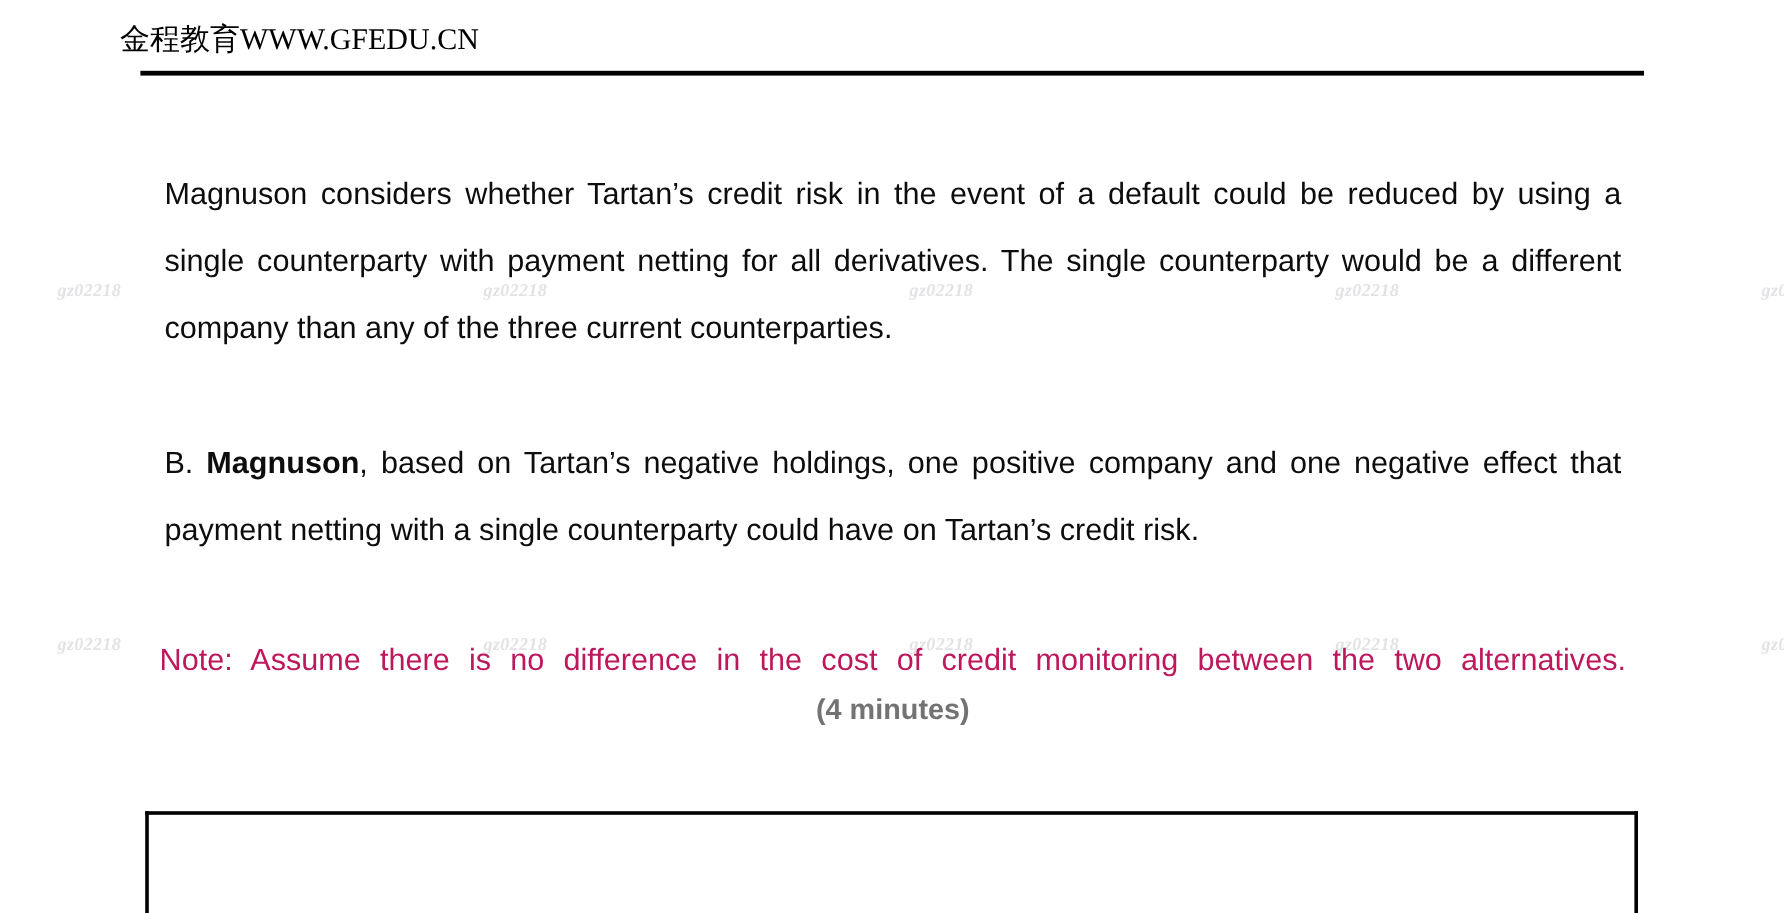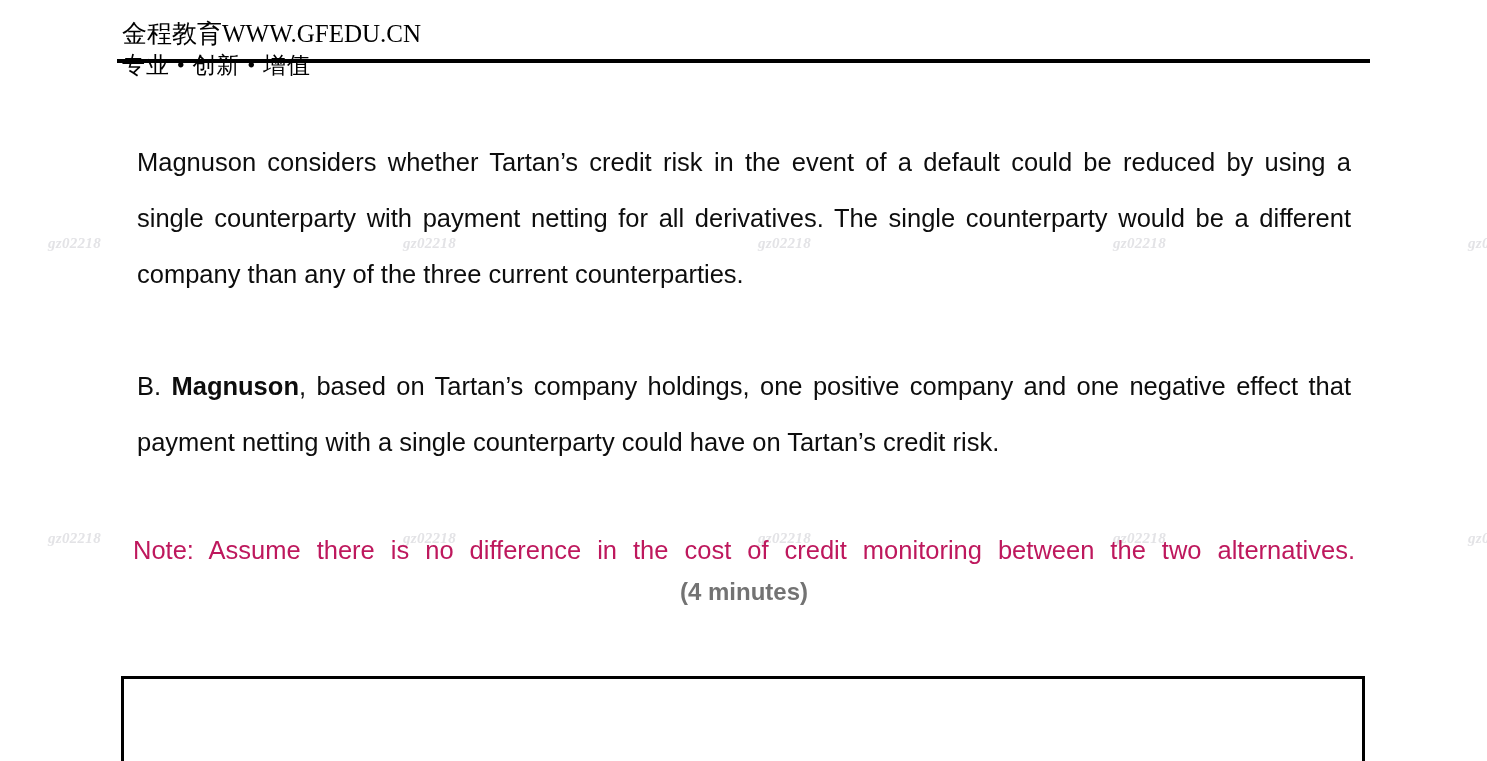--- a/index.html
+++ b/index.html
@@ -41,28 +41,27 @@
     position: absolute;
     left: 0; top: 0;
     width: 1487px;
     height: 761px;
     z-index: 1;
   }
 
   
   .header {
     position: absolute;
-    left: 122px;
+    left: 100px;
     top: 18px;
     width: 1253px;
     height: 44px;
     display: flex;
     align-items: flex-start;
     justify-content: space-between;
-    flex-direction: column;
   }
   .header-left {
     font-family: "Liberation Serif", serif;
     font-size: 25px;
     line-height: 32px;
     color: #000;
     white-space: nowrap;
   }
   .header-right {
     font-family: "Liberation Serif", serif;
@@ -156,30 +155,29 @@
     <span class="watermark" style="left: 403px; top: 530px; color: rgb(227, 227, 230);">gz02218</span>
     <span class="watermark" style="left: 758px; top: 530px; color: rgb(227, 227, 230);">gz02218</span>
     <span class="watermark" style="left: 1113px; top: 530px; color: rgb(227, 227, 230);">gz02218</span>
     <span class="watermark" style="left: 1468px; top: 530px; color: rgb(227, 227, 230);">gz02218</span>
   </div>
 
 <div class="page">
 
   <div class="header">
     <div class="header-left">金程教育WWW.GFEDU.CN</div>
-    <div class="header-right">专业 • 创新 • 增值</div>
   </div>
   <div class="header-rule"></div>
 
   <div class="body-block" id="paragraph-intro">
     <p class="para para-justify-all">Magnuson considers whether Tartan’s credit risk in the event of a default could be reduced by using a single counterparty with payment netting for all derivatives. The single counterparty would be a different company than any of the three current counterparties.</p>
   </div>
 
   <div class="body-block" id="paragraph-b">
-    <p class="para para-b"><span>B.</span><span> </span><span class="bold">Magnuson</span><span>, based on Tartan’s company holdings, </span><span class="ital">one</span><span> positive company and </span><span class="ital">one</span><span> negative effect that payment netting with a single counterparty could have on Tartan’s credit risk.</span></p>
+    <p class="para para-b"><span>B.</span><span> </span><span class="bold">Magnuson</span><span>, based on Tartan’s negative holdings, </span><span class="ital">one</span><span> positive company and </span><span class="ital">one</span><span> negative effect that payment netting with a single counterparty could have on Tartan’s credit risk.</span></p>
   </div>
 
   <div class="body-block" id="note-line">
     <p class="note">Note: Assume there is no difference in the cost of credit monitoring between the two alternatives.</p>
   </div>
 
   <div class="minutes">(4 minutes)</div>
 
   <div class="answer-box"></div>
 

